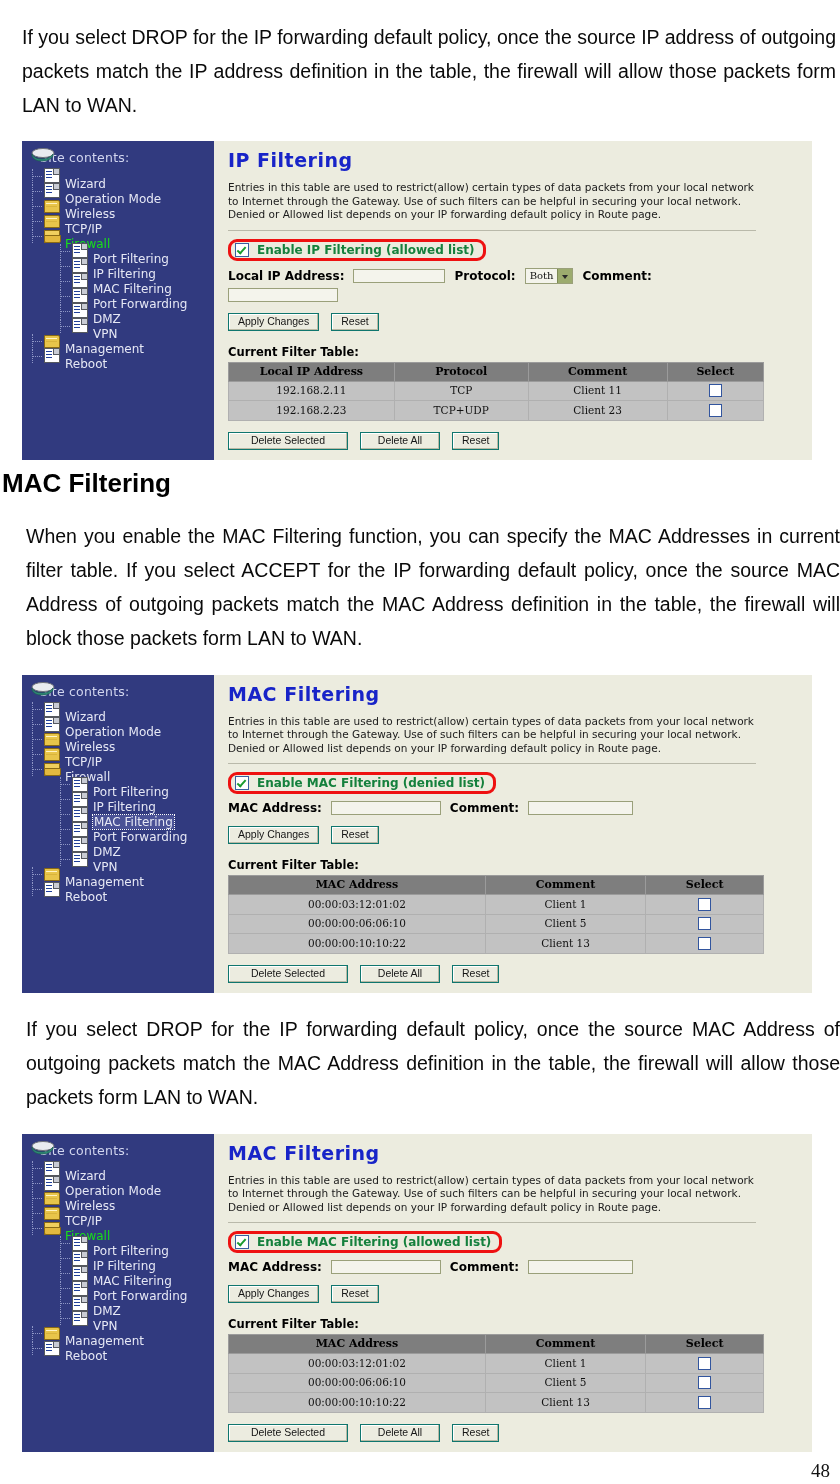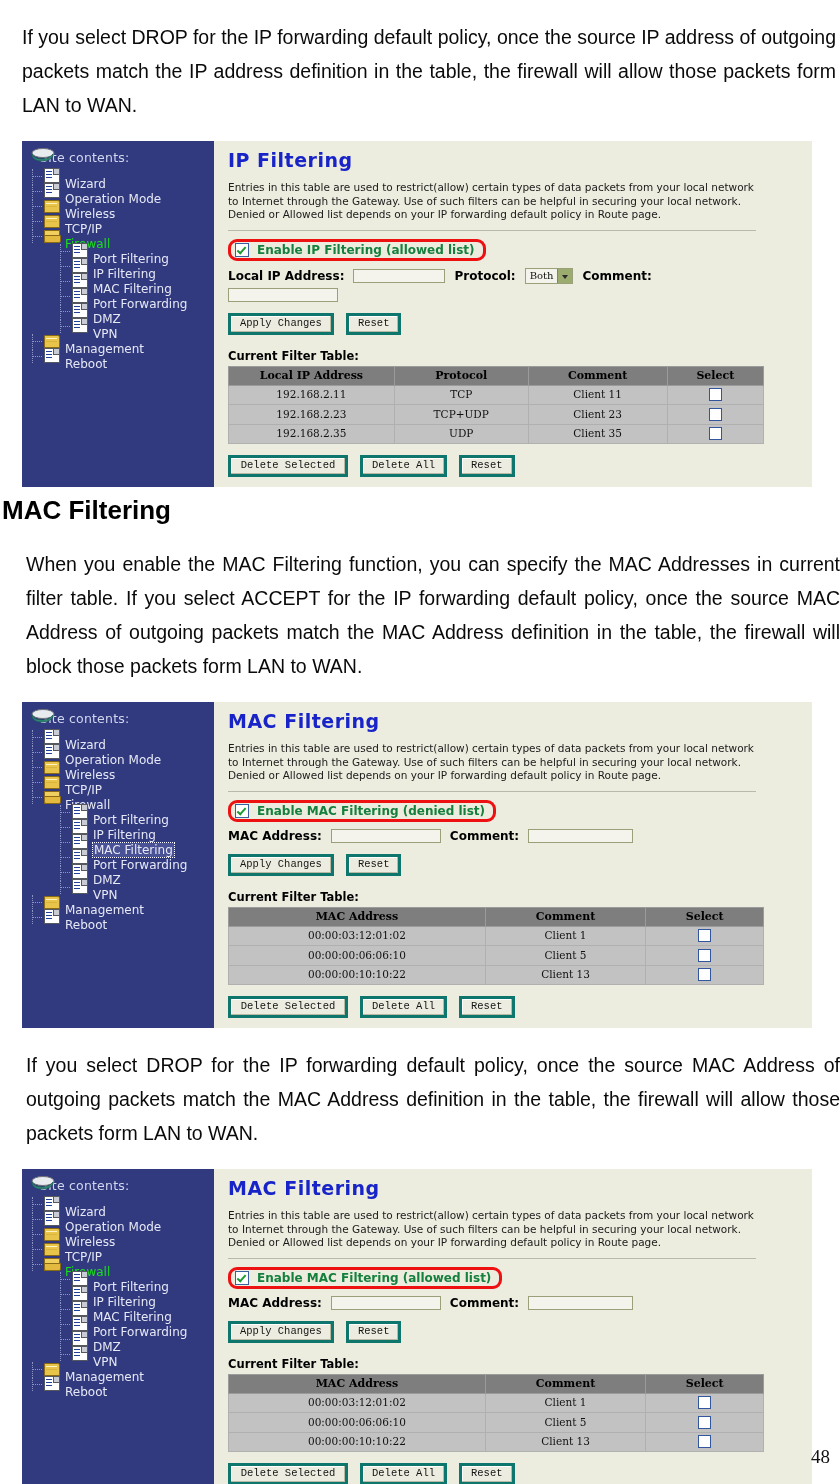--- a/index.html
+++ b/index.html
@@ -32,21 +32,21 @@
     font-weight: bold;
     line-height: 34px;
     padding-left: 2px;
     margin: 6px 0 4px 0;
     font-family: "Liberation Sans", sans-serif;
   }
 
   .page-number {
     position: absolute;
     right: 10px;
-    bottom: 16px;
+    bottom: 2px;
     font-family: "Liberation Serif", serif;
     font-size: 19px;
     color: #111;
   }
 
   
   .shot {
     background: #ececdf;
     display: flex;
     border: 0;
@@ -300,23 +300,23 @@
   }
 
   .btn-row {
     display: flex;
     align-items: center;
     gap: 12px;
     margin: 11px 0 0 0;
   }
   .ui-btn {
     background: #ecece0;
-    border: 3px solid #0f766e;
+    border: 1px solid #0f766e;
     box-shadow: inset -1px -1px 0 #b9b9a4, inset 1px 1px 0 #ffffff;
-    font-family: Liberation Mono, monospace;
+    font-family: Liberation Sans, sans-serif;
     font-size: 10.5px;
     color: #151515;
     padding: 2px 9px 3px 9px;
     line-height: 11px;
     white-space: nowrap;
     text-align: center;
     box-sizing: border-box;
   }
   .ui-btn.wide { min-width: 120px; }
   .ui-btn.med { min-width: 80px; }
@@ -483,26 +483,20 @@
             <td>TCP</td>
             <td>Client 11</td>
             <td><span class="row-cbx"></span></td>
           </tr>
           <tr>
             <td>192.168.2.23</td>
             <td>TCP+UDP</td>
             <td>Client 23</td>
             <td><span class="row-cbx"></span></td>
           </tr>
-          <tr>
-            <td>192.168.2.35</td>
-            <td>UDP</td>
-            <td>Client 35</td>
-            <td><span class="row-cbx"></span></td>
-          </tr>
         </tbody>
     </table>
     <div class="btn-row">
       <div class="ui-btn wide">Delete Selected</div>
       <div class="ui-btn med">Delete All</div>
       <div class="ui-btn narrow">Reset</div>
     </div>
   </div>
 </div>
 

